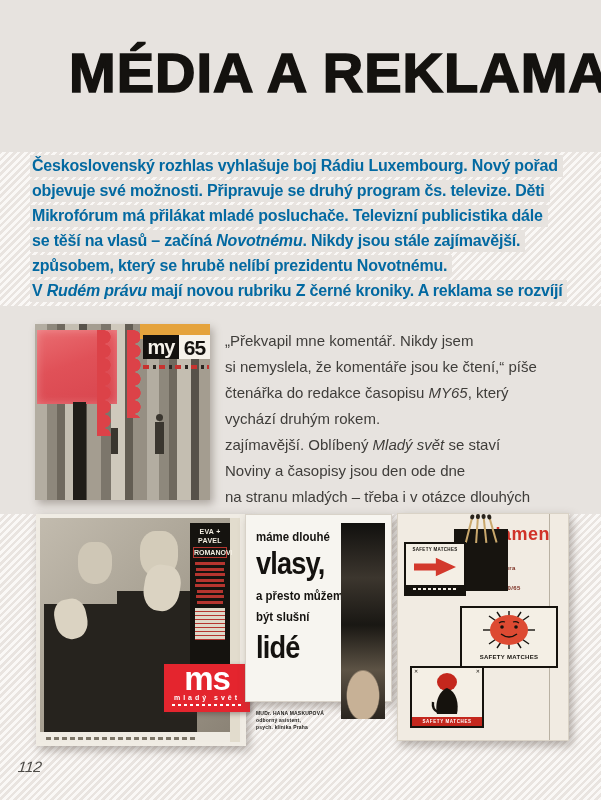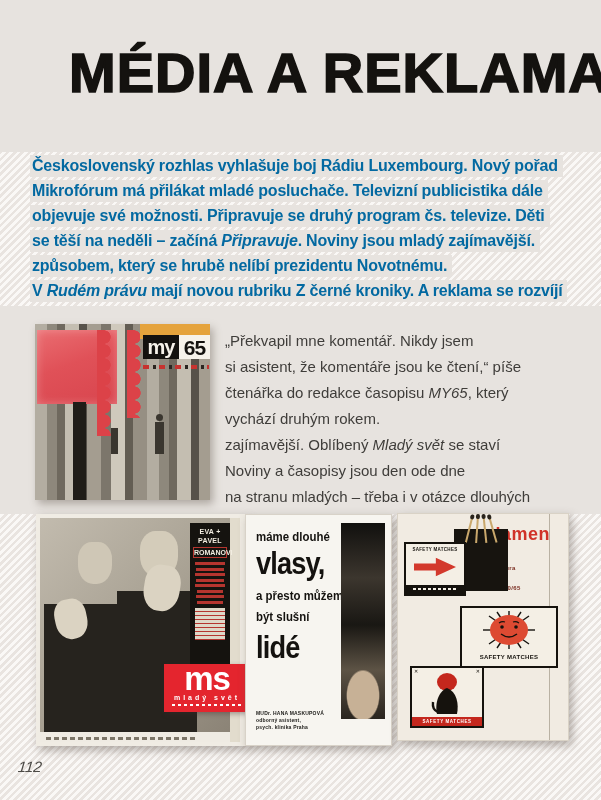--- a/index.html
+++ b/index.html
@@ -90,21 +90,21 @@
   .ms-logo{position:absolute;right:-8px;top:146px;width:86px;height:48px;background:#e4252e;
     text-align:center;box-shadow:2px 2px 5px rgba(60,40,40,.4);}
   .ms-logo-text{color:#fff;font-size:33px;font-weight:700;line-height:30px;letter-spacing:-1px;}
   .ms-logo-sub{color:#fff;font-size:7px;font-weight:700;letter-spacing:3px;line-height:8px;}
   .ms-logo-dots{margin:2px auto 0 auto;width:70px;height:2px;
     background:repeating-linear-gradient(90deg,#fff 0 3px,transparent 3px 6px);}
   .ms-caption{position:absolute;left:6px;bottom:2px;width:150px;height:3px;
     background:repeating-linear-gradient(90deg,#7c7568 0 5px,transparent 5px 8px);}
 
   
-  .vlasy-cover{left:245px;top:514px;width:147px;height:232px;background:#f7f5f0;
+  .vlasy-cover{left:245px;top:514px;width:147px;height:188px;background:#f7f5f0;
     border:1px solid #d8d2c8;box-sizing:border-box;color:#14120f;}
   .vlasy-text{position:absolute;left:10px;top:14px;width:92px;}
   .vlasy-s{font-size:13px;font-weight:700;transform:scaleX(.88);transform-origin:left;white-space:nowrap;}
   .vlasy-big{font-size:32px;font-weight:700;letter-spacing:-1px;transform:scaleX(.85);
     transform-origin:left;white-space:nowrap;line-height:34px;}
   .vlasy-caption{position:absolute;left:10px;top:186px;color:#1b1a17;}
   .cap-line{height:7px;}
   .cap-line .linespan{font-size:5px;font-weight:700;letter-spacing:.2px;}
   .vlasy-photo{position:absolute;right:6px;top:8px;width:44px;height:196px;
     background:
@@ -148,23 +148,23 @@
 
 <div class="page">
 
   <div class="solid-band band-top"></div>
   <div class="solid-band band-mid"></div>
 
   <div class="page-title">MÉDIA A REKLAMA</div>
 
   <div class="intro">
       <div class="intro-line"><span class="linespan"><span>Československý rozhlas vyhlašuje boj Rádiu Luxembourg. Nový pořad</span></span></div>
+      <div class="intro-line"><span class="linespan"><span>objevuje své možnosti. Připravuje se druhý program čs. televize. Děti</span></span></div>
       <div class="intro-line"><span class="linespan"><span>Mikrofórum má přilákat mladé posluchače. Televizní publicistika dále</span></span></div>
-      <div class="intro-line"><span class="linespan"><span>objevuje své možnosti. Připravuje se druhý program čs. televize. Děti</span></span></div>
-      <div class="intro-line"><span class="linespan"><span>se těší na neděli – začíná </span><i>Připravuje</i><span>. Noviny jsou mladý zajímavější.</span></span></div>
+      <div class="intro-line"><span class="linespan"><span>se těší na vlasů – začíná </span><i>Novotnému</i><span>. Nikdy jsou stále zajímavější.</span></span></div>
       <div class="intro-line"><span class="linespan"><span>způsobem, který se hrubě nelíbí prezidentu Novotnému.</span></span></div>
       <div class="intro-line"><span class="linespan"><span>V </span><i>Rudém právu</i><span> mají novou rubriku Z černé kroniky. A reklama se rozvíjí</span></span></div>
     </div>
 
   <div class="my65">
     <div class="my65-redrect"></div>
     <div class="my65-blackstrip"></div>
     <div class="wavy wavy-a"></div>
     <div class="wavy wavy-b"></div>
     <div class="fig" style="left:120px;top:98px;width:9px;height:32px;"></div>
@@ -173,21 +173,21 @@
     <div class="my65-orange"></div>
     <div class="my65-logo">
       <div class="my65-my">my</div>
       <div class="my65-65">65</div>
     </div>
     <div class="my65-dashes"></div>
   </div>
 
   <div class="column-text">
       <div class="col-line"><span class="linespan"><span>„Překvapil mne komentář. Nikdy jsem</span></span></div>
-      <div class="col-line"><span class="linespan"><span>si asistent, že komentáře jsou ke čtení,“ píše</span></span></div>
+      <div class="col-line"><span class="linespan"><span>si nemyslela, že komentáře jsou ke čtení,“ píše</span></span></div>
       <div class="col-line"><span class="linespan"><span>čtenářka do redakce časopisu </span><i>MY65</i><span>, který</span></span></div>
       <div class="col-line"><span class="linespan"><span>vychází druhým rokem.</span></span></div>
       <div class="col-line"><span class="linespan"><span>zajímavější. Oblíbený </span><i>Mladý svět</i><span> se staví</span></span></div>
       <div class="col-line"><span class="linespan"><span>Noviny a časopisy jsou den ode dne</span></span></div>
       <div class="col-line"><span class="linespan"><span>na stranu mladých – třeba i v otázce dlouhých</span></span></div>
       <div class="col-line"><span class="linespan"><span>vlasů. Titulní stránky jsou vynalézavé. Časopis</span></span></div>
     </div>
 
   <div class="cover ms-cover">
     <div class="ms-photo">

